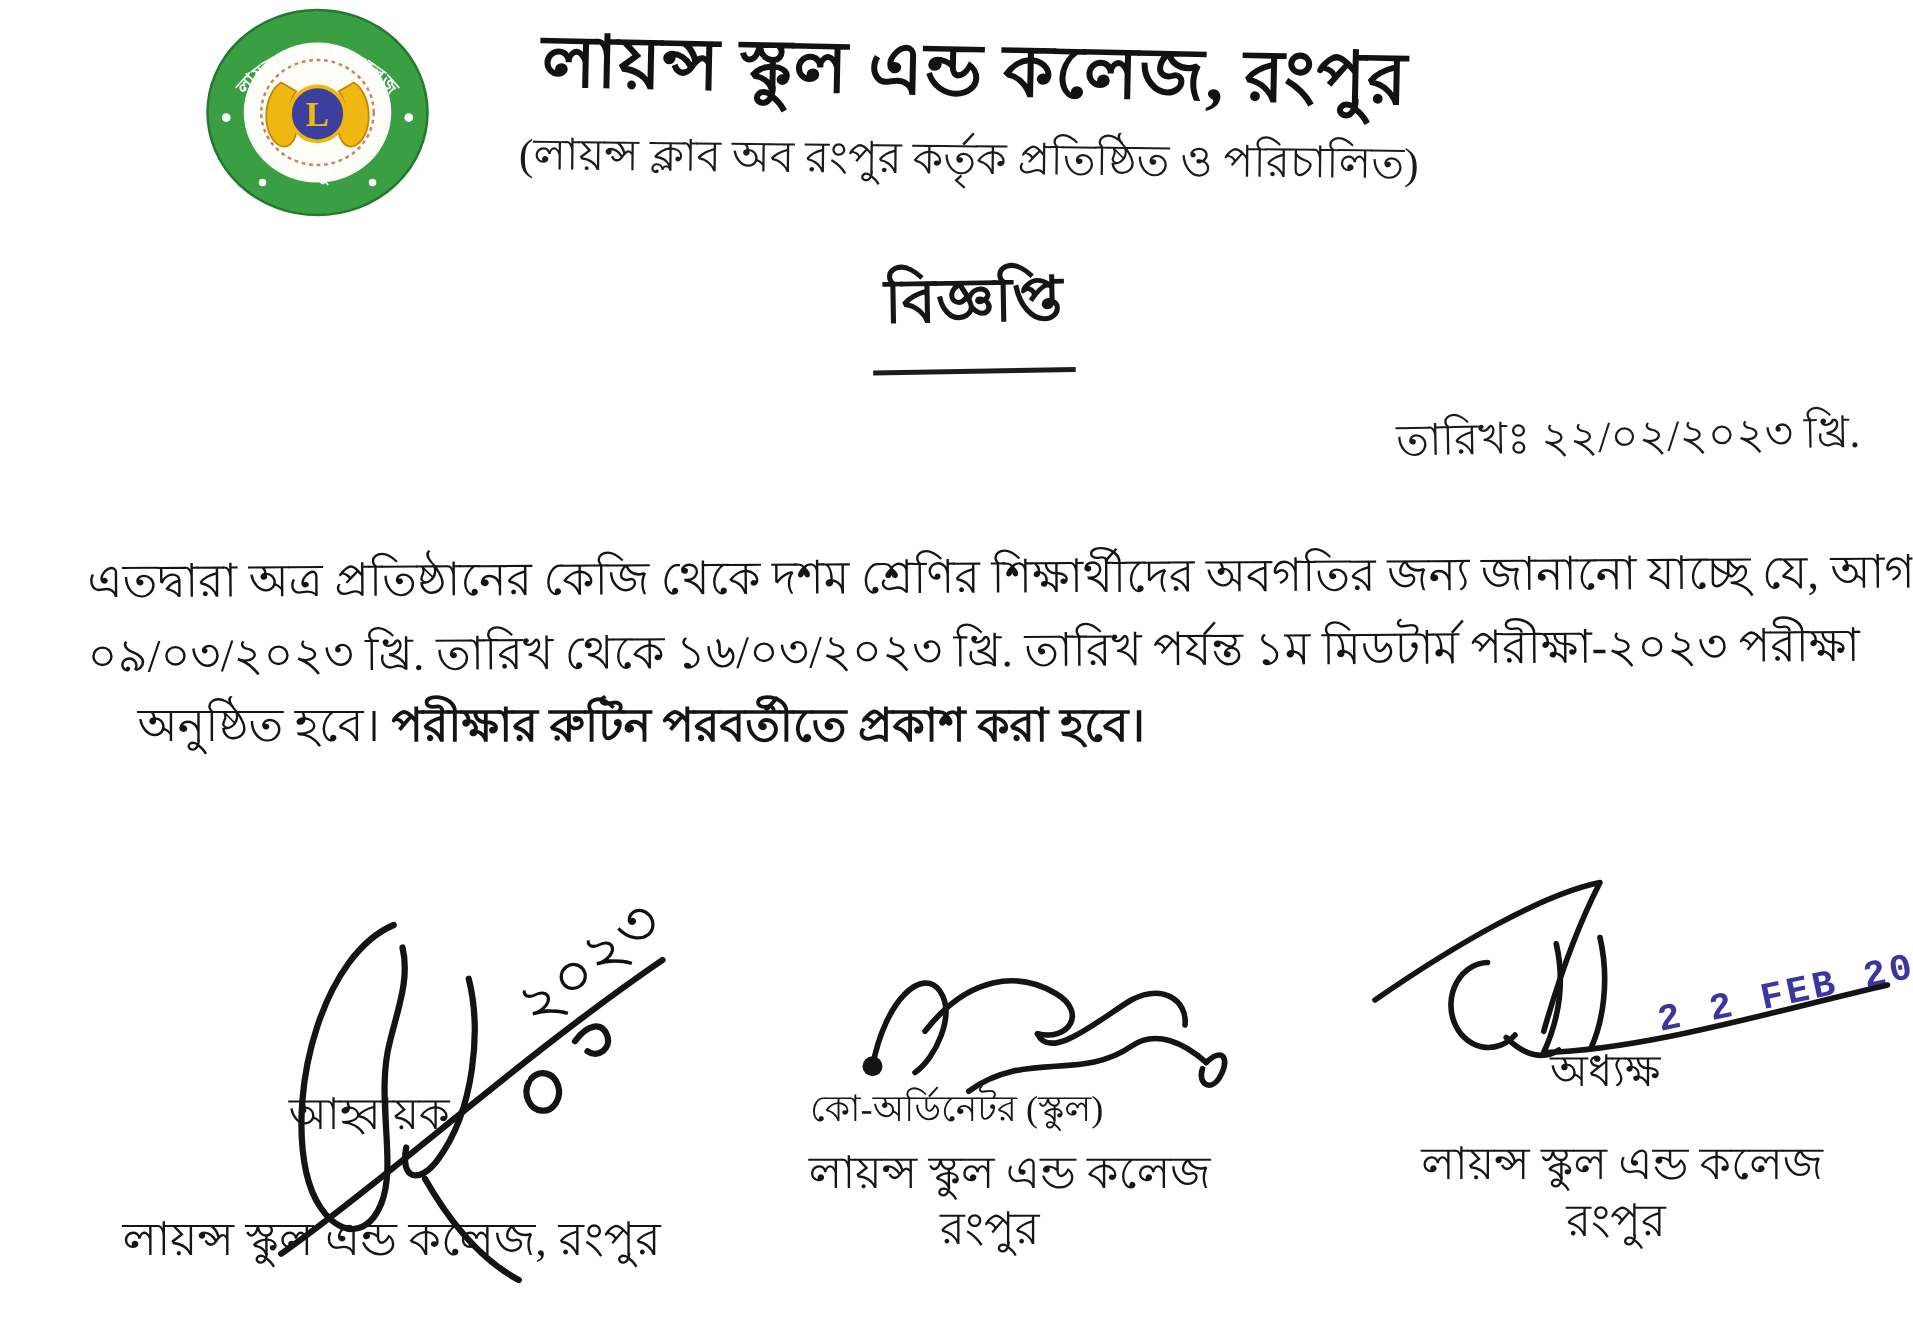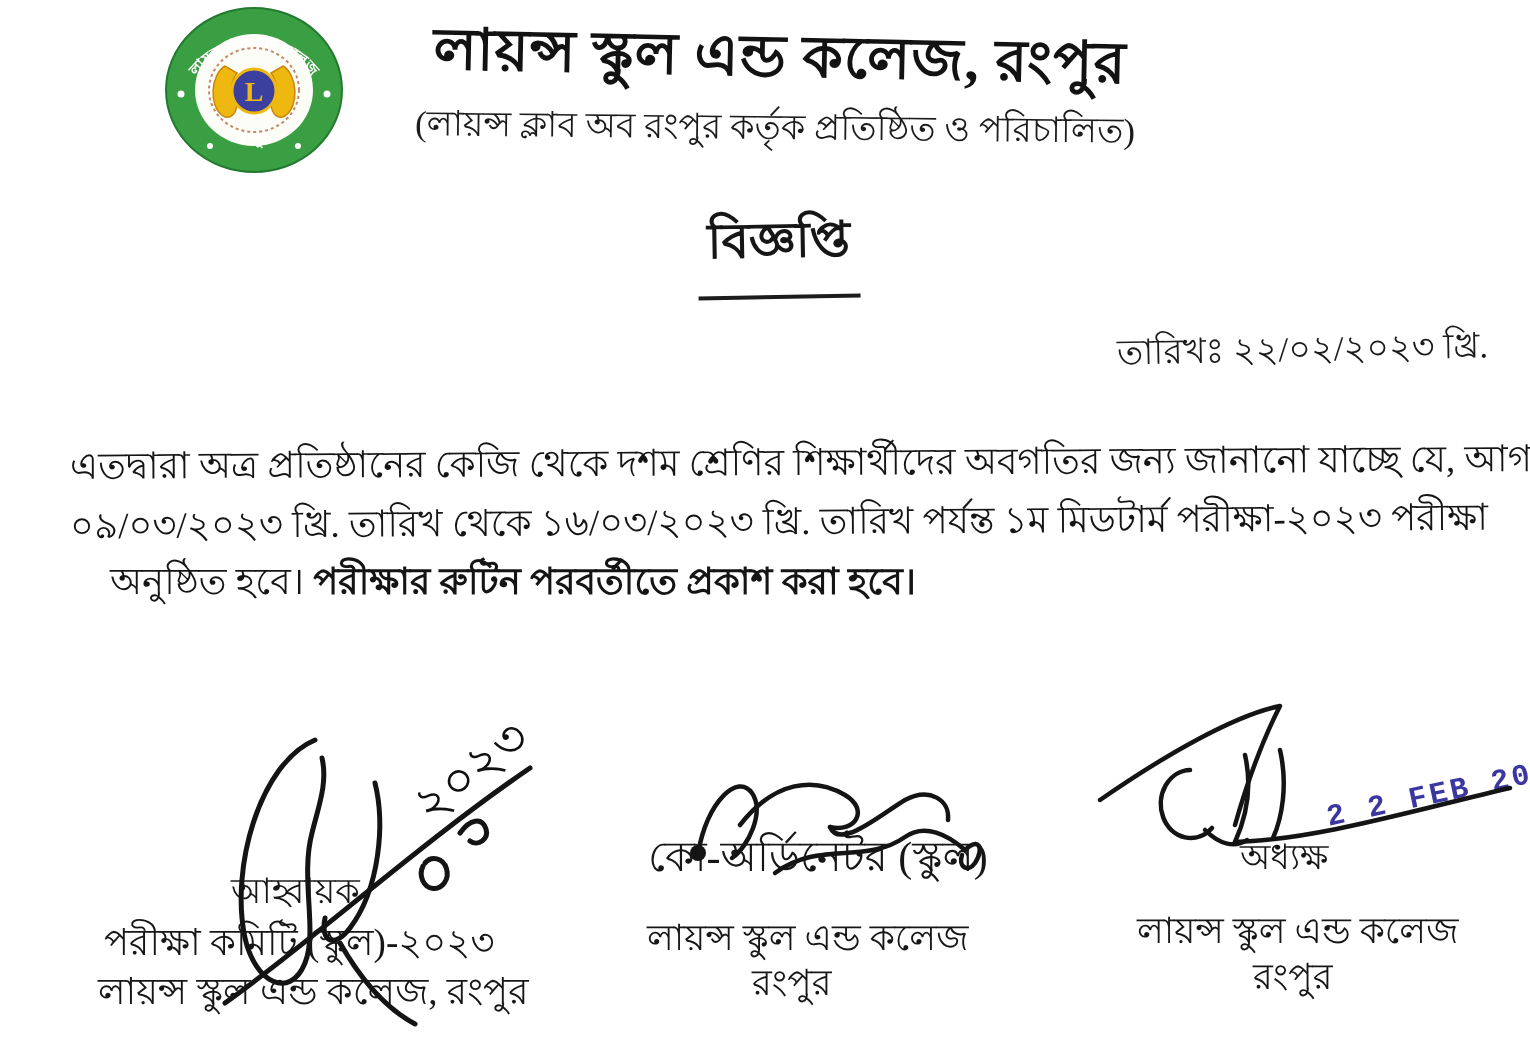--- a/index.html
+++ b/index.html
@@ -78,21 +78,21 @@
     white-space: nowrap;
   }
 
   .sig-title  { font-size: 35px; font-weight: 400; white-space: nowrap; }
   .sig-org    { font-size: 37px; white-space: nowrap; }
 
   .sig-left-title { left: 231px; top: 864px; }
   .sig-left-org1  { left: 104px; top: 913px; }
   .sig-left-org2  { left: 98px;  top: 962px; }
 
-  .sig-mid-title { left: 648px; top: 824px; font-size: 42px; }
+  .sig-mid-title { left: 648px; top: 864px; font-size: 29px; }
   .sig-mid-org1  { left: 647px; top: 910px; font-size: 36px; }
   .sig-mid-org2  { left: 752px; top: 955px; font-size: 36px; }
 
   .sig-right-title { left: 1240px; top: 830px; }
   .sig-right-org1  { left: 1137px; top: 903px; font-size: 36px; }
   .sig-right-org2  { left: 1253px; top: 949px; font-size: 36px; }
 </style>
 </head>
 <body>
 
@@ -143,21 +143,20 @@
       <path d="M 115,12 C 60,35 30,140 45,210 C 55,255 90,272 105,235 C 118,203 100,150 112,105 C 118,80 128,55 122,30"></path>
       <path d="M 175,55 C 185,95 180,160 150,200 C 135,220 120,215 125,190"></path>
       <path d="M 25,275 C 110,215 220,115 330,40"></path>
       <path d="M 225,135 a 13,15 0 1 1 -2,3"></path>
       <path d="M 260,105 c 10,-14 22,-16 26,-4 c 3,10 -8,18 -16,12"></path>
       <path d="M 140,215 C 160,250 185,280 215,296"></path>
     </g>
   </svg>
   <div class="abs hand-year">২০২৩</div>
   <div class="abs sig-title sig-left-title">আহ্বায়ক</div>
-  <div class="abs sig-org sig-left-org1">পরীক্ষা কমিটি (স্কুল)-২০২৩</div>
   <div class="abs sig-org sig-left-org2">লায়ন্স স্কুল এন্ড কলেজ, রংপুর</div>
 
   <svg class="abs sig-svg sig-mid-svg" width="330" height="150" viewBox="0 0 330 150">
     <circle cx="18" cy="98" r="8" fill="#141414"></circle>
     <g fill="none" stroke="#141414" stroke-width="4.5" stroke-linecap="round" stroke-linejoin="round">
       <path d="M 18,98 C 28,45 58,18 72,38 C 85,57 68,92 52,103"></path>
       <path d="M 60,70 C 95,25 135,22 165,40 C 190,55 175,78 150,72"></path>
       <path d="M 150,72 C 160,95 200,60 225,45 C 250,32 270,45 268,65"></path>
       <path d="M 95,118 C 140,85 185,110 225,82 C 245,68 268,80 285,95"></path>
       <path d="M 285,95 C 298,82 305,92 295,108 C 288,118 278,112 282,100"></path>

